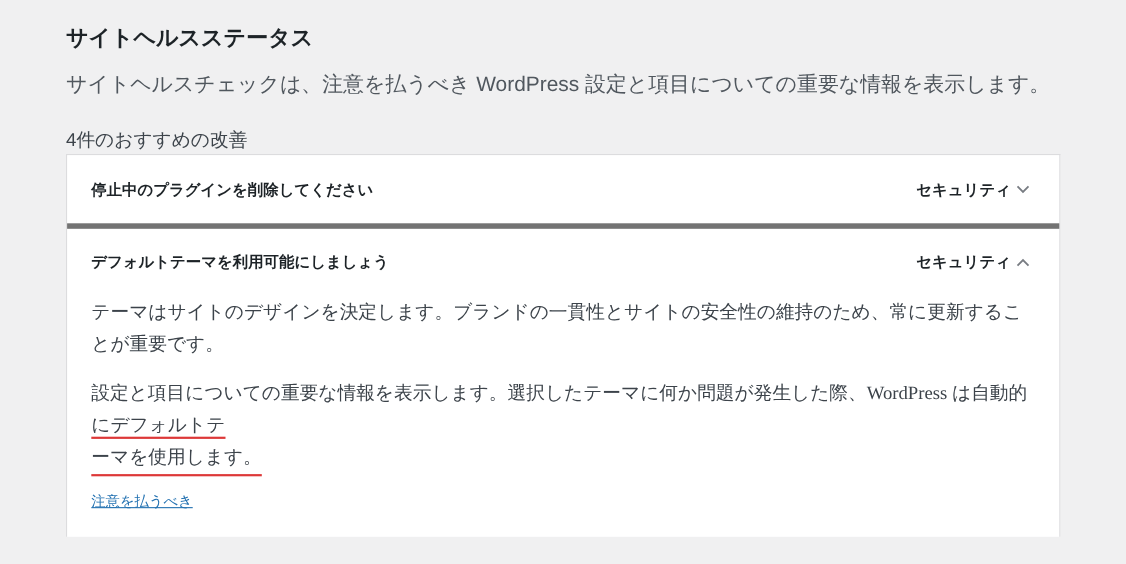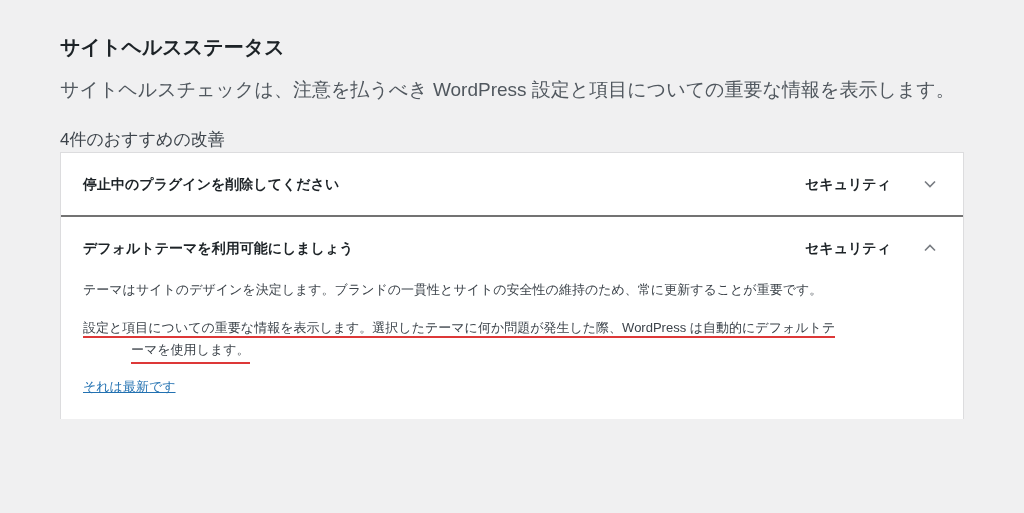--- a/index.html
+++ b/index.html
@@ -7,21 +7,21 @@
       font-family: -apple-system, BlinkMacSystemFont, "Segoe UI", "Hiragino Kaku Gothic ProN", "Hiragino Sans", Meiryo, sans-serif;
       background: #f0f0f1;
       color: #3c434a;
       font-size: 13px;
       line-height: 1.5;
       width: 1024px;
       height: 513px;
       overflow: hidden;
     }
     .wrap {
-      padding: 32px 60px 20px 60px;
+      padding: 20px 60px 20px 60px;
     }
     h2.main-title {
       font-size: 20px;
       font-weight: 600;
       color: #1d2327;
       margin-bottom: 14px;
     }
     p.description {
       font-size: 19px;
       color: #50575e;
@@ -31,38 +31,38 @@
       font-size: 17px;
       font-weight: 400;
       color: #3c434a;
     }
     .accordion {
       background: #fff;
       border: 1px solid #dcdcde;
       border-bottom: none;
     }
     .accordion-item + .accordion-item {
-      border-top: 2px solid #737373;
+      border-top: 5px solid #737373;
+      font-family: Liberation Serif, serif;
     }
     .accordion-header {
       display: flex;
       align-items: center;
       padding: 20px 22px;
       cursor: pointer;
     }
     .accordion-title {
       font-size: 14px;
       font-weight: 600;
       color: #1d2327;
       flex: 1;
     }
     .accordion-right {
       display: flex;
       align-items: center;
-      gap: 28px;
     }
     .badge {
       font-size: 14px;
       font-weight: 600;
       color: #1d2327;
     }
     .chevron {
       width: 22px;
       height: 22px;
       display: flex;
@@ -70,21 +70,21 @@
       justify-content: center;
       color: #787c82;
       font-size: 22px;
       line-height: 1;
     }
     .chevron svg { width: 20px; height: 20px; }
     .accordion-body {
       padding: 0 22px 22px 22px;
     }
     .accordion-body p {
-      font-size: 13px;
+      font-size: 17px;
       color: #3c434a;
       margin-bottom: 16px;
       line-height: 1.7;
     }
     .underlined {
       position: relative;
     }
     .underlined::after {
       content: "";
       position: absolute;
@@ -133,20 +133,20 @@
             <svg viewBox="0 0 24 24" fill="none" stroke="currentColor" stroke-width="2">
                 <polyline points="6 15 12 9 18 15"></polyline>
               </svg>
           </span>
         </div>
       </div>
       <div class="accordion-body">
         <p>テーマはサイトのデザインを決定します。ブランドの一貫性とサイトの安全性の維持のため、常に更新することが重要です。</p>
         <p>
           <span class="underlined">設定と項目についての重要な情報を表示します。選択したテーマに何か問題が発生した際、WordPress は自動的にデフォルトテ</span><br>
-          <span class="underlined" style="display:inline-block;margin-left:48px;">ーマを使用します。</span>
+          <span class="underlined" style="display:inline-block;">ーマを使用します。</span>
         </p>
-        <a href="#" class="action-link">それは最新です</a>
+        <a href="#" class="action-link">注意を払うべき</a>
       </div>
     </div>
 
   </div>
 </div>
 
 </body></html>

